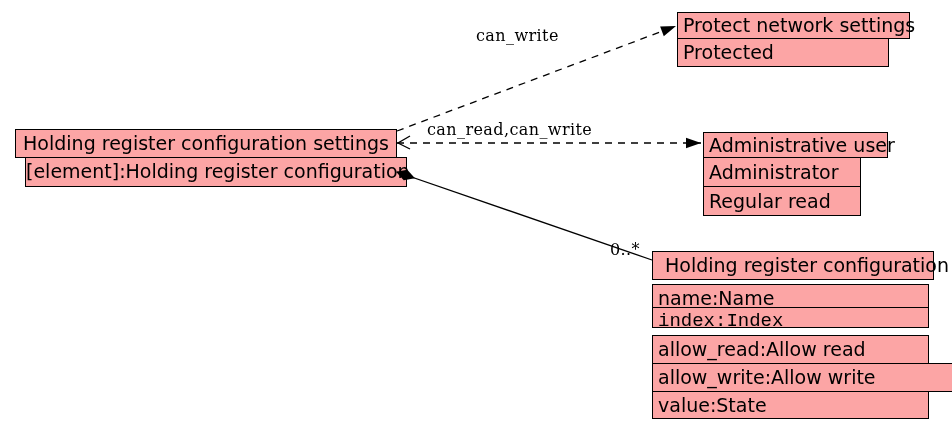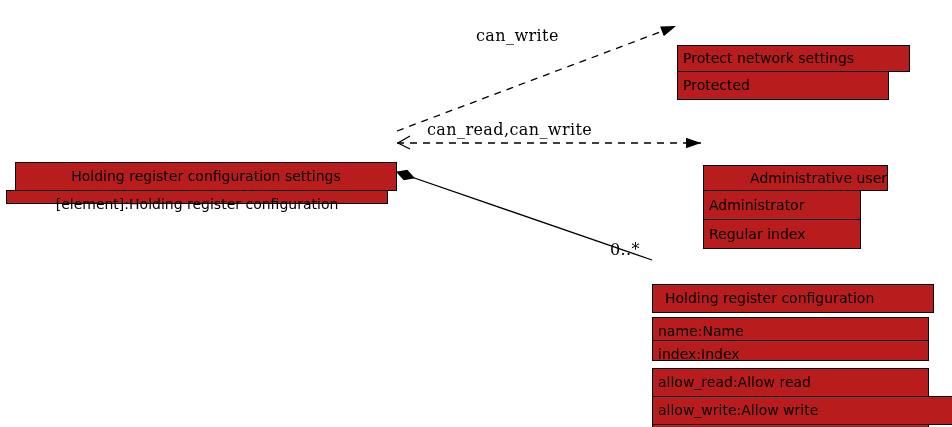--- a/index.html
+++ b/index.html
@@ -13,27 +13,26 @@
     height: 427px;
     background: #ffffff;
     overflow: hidden;
     font-family: "DejaVu Sans", "Liberation Sans", sans-serif;
     color: #000000;
   }
   .cell {
     position: absolute;
     box-sizing: border-box;
     border: 1.4px solid #000000;
-    background: #b91c1c;
-    font-size: 14px;
+    background: #fca5a5;
+    font-size: 19px;
     white-space: nowrap;
     padding-left: 5px;
     text-align: left;
     overflow: visible;
-    margin-top: 33px;
   }
   .cell.center {
     padding-left: 0;
     text-align: center;
   }
   .edges {
     position: absolute;
     left: 0;
     top: 0;
     width: 952px;
@@ -47,32 +46,32 @@
     white-space: nowrap;
     line-height: 19px;
   }
 </style>
 </head>
 <body>
 
 <div class="canvas">
 
   <div class="cell center" style="left:15px; top:129px; width:382px; height:29px; line-height:27px;">Holding register configuration settings</div>
-  <div class="cell center" style="left:6px; top:157px; width:382px; height:14px; line-height:27px;">[element]:Holding register configuration</div>
+  <div class="cell center" style="left:25px; top:157px; width:382px; height:30px; line-height:27px;">[element]:Holding register configuration</div>
 
   <div class="cell" style="left:677px; top:12px; width:233px; height:27px; line-height:25px;">Protect network settings</div>
   <div class="cell" style="left:677px; top:38px; width:212px; height:29px; line-height:27px;">Protected</div>
 
   <div class="cell" style="left:703px; top:132px; width:185px; height:26px; line-height:24px;text-align:right;">Administrative user</div>
   <div class="cell" style="left:703px; top:157px; width:158px; height:30px; line-height:28px;">Administrator</div>
-  <div class="cell" style="left:703px; top:186px; width:158px; height:30px; line-height:28px;">Regular index</div>
+  <div class="cell" style="left:703px; top:186px; width:158px; height:30px; line-height:28px;">Regular read</div>
 
   <div class="cell" style="left:652px; top:251px; width:282px; height:29px; line-height:27px;padding-left:12px;">Holding register configuration</div>
   <div class="cell" style="left:652px; top:284px; width:277px; height:29px; line-height:27px;">name:Name</div>
-  <div class="cell" style="left:652px; top:307px; width:277px; height:21px; line-height:27px;">index:Index</div>
+  <div class="cell" style="left:652px; top:307px; width:277px; height:21px; line-height:27px;font-family:Liberation Mono, monospace;">index:Index</div>
   <div class="cell" style="left:652px; top:335px; width:277px; height:29px; line-height:27px;">allow_read:Allow read</div>
   <div class="cell" style="left:652px; top:363px; width:308px; height:29px; line-height:27px;">allow_write:Allow write</div>
   <div class="cell" style="left:652px; top:391px; width:277px; height:28px; line-height:26px;">value:State</div>
 
   <svg class="edges" width="952" height="427" viewBox="0 0 952 427" xmlns="http://www.w3.org/2000/svg">
     <defs>
       <marker id="arrow" markerUnits="userSpaceOnUse" markerWidth="18" markerHeight="14" refX="15" refY="0" orient="auto" viewBox="-1 -7 18 14">
         <path d="M0,-5.2 L15,0 L0,5.2 Z" fill="#000000"></path>
       </marker>
       <marker id="diamond" markerUnits="userSpaceOnUse" markerWidth="24" markerHeight="16" refX="1" refY="0" orient="auto" viewBox="0 -8 24 16">

